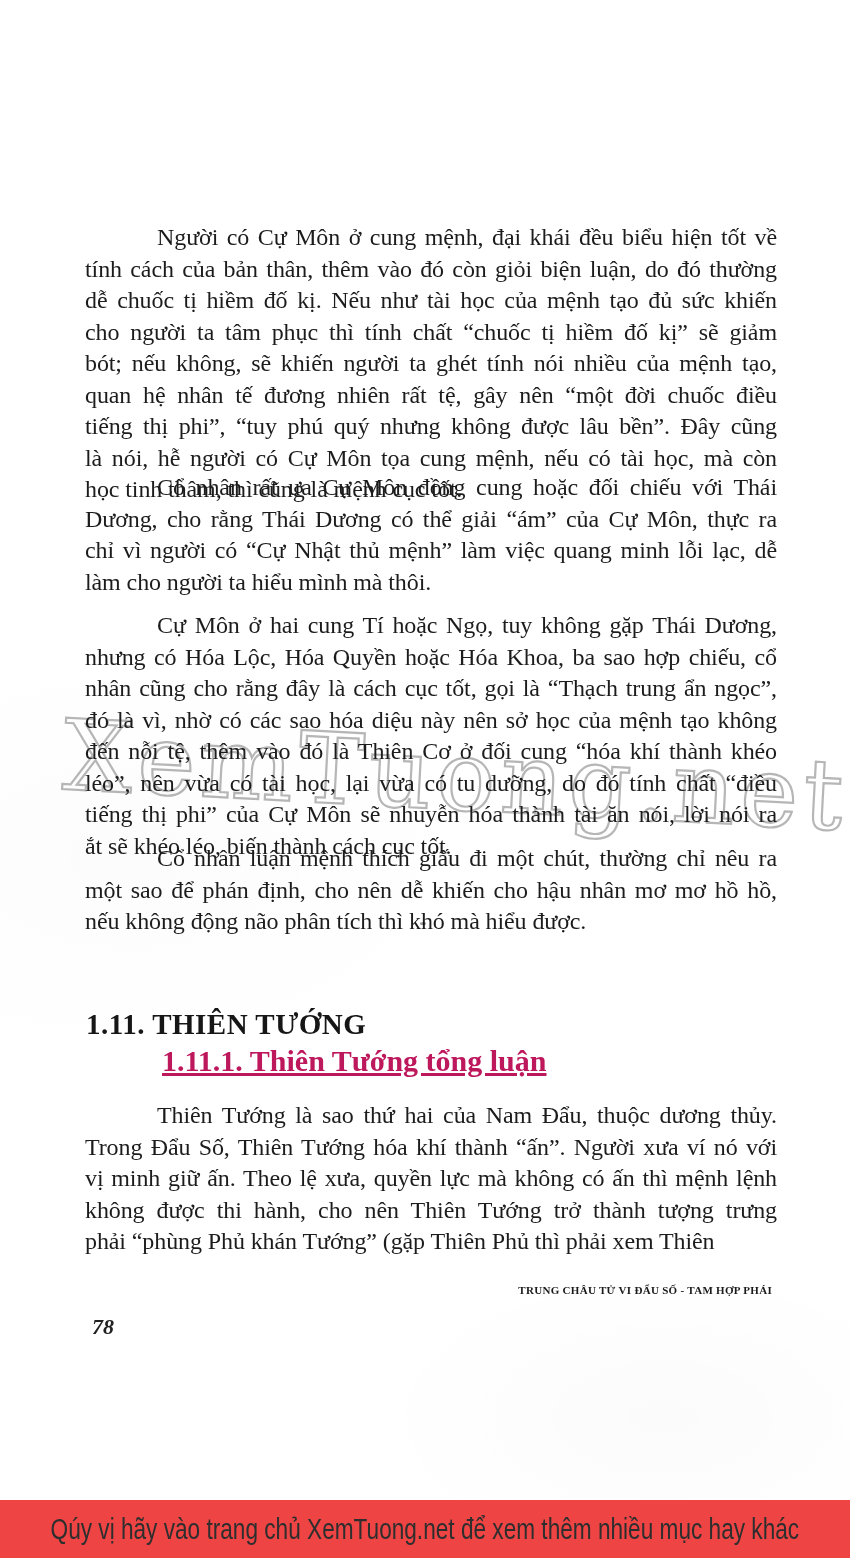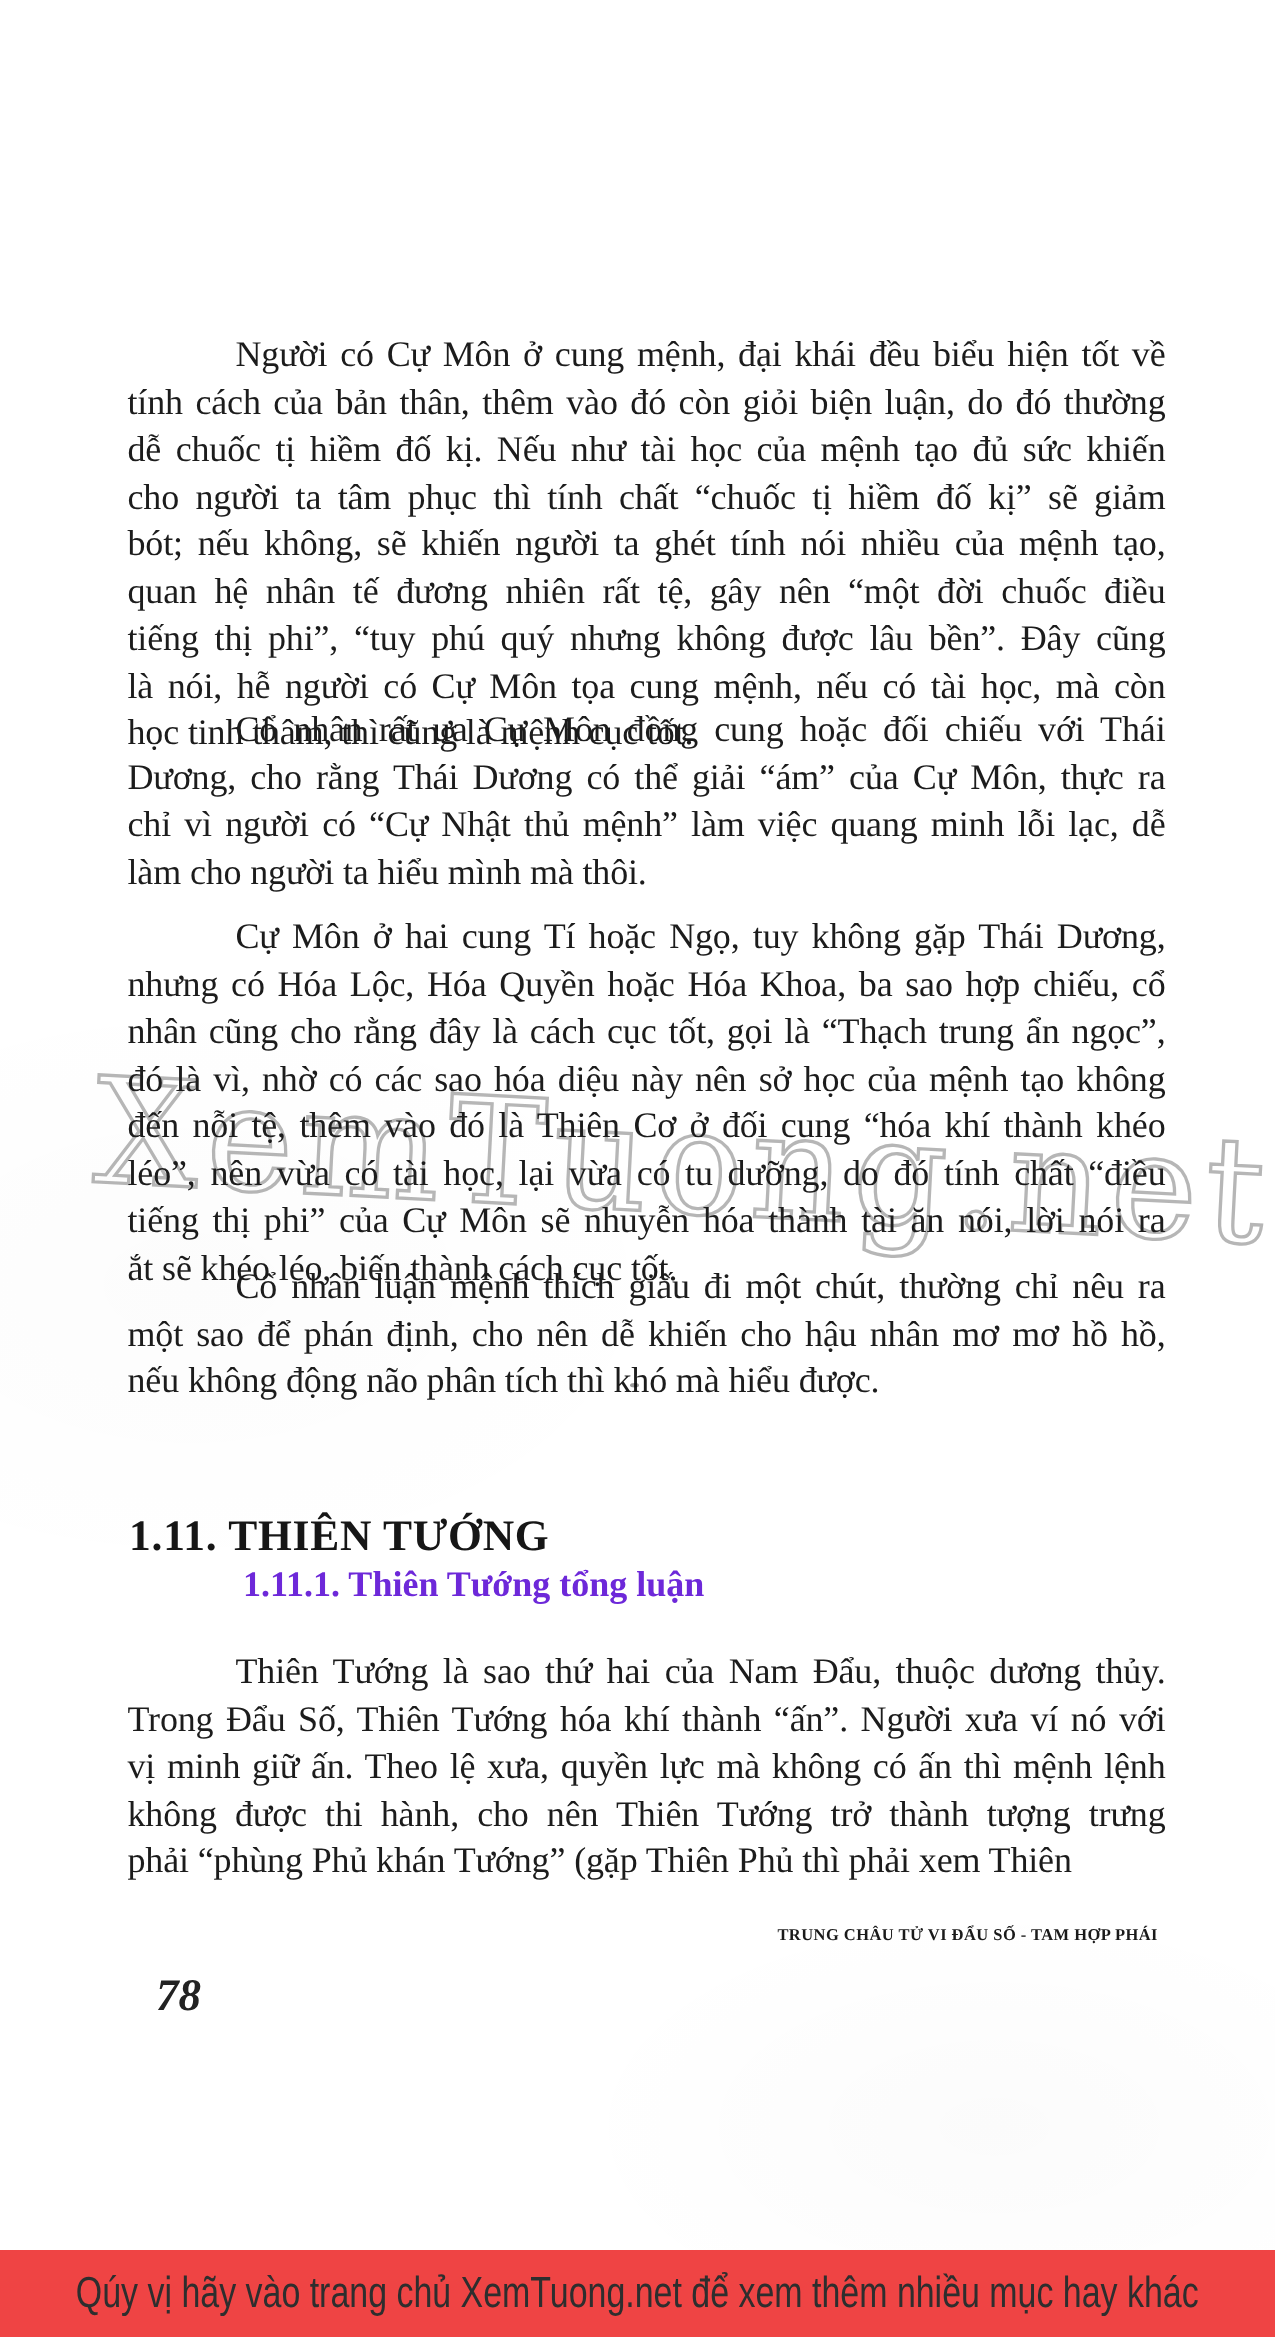--- a/index.html
+++ b/index.html
@@ -21,32 +21,32 @@
     text-align:justify;text-align-last:justify;color:#1c1c1c;
   }
   .ln.indent{text-indent:72px;}
   .ln.last{text-align-last:left;}
   .h-sec{
     position:absolute;left:86px;top:980px;z-index:2;
     font-size:29px;font-weight:bold;letter-spacing:0.5px;color:#161616;margin-top:28px;
   }
   .h-sub{
     position:absolute;left:162px;top:1044px;z-index:2;
-    font-size:24px;font-weight:bold;color:#6d28d9;
+    font-size:30px;font-weight:bold;color:#be185d;text-decoration:underline;
   }
   .watermark{
     position:absolute;left:66px;top:702px;z-index:1;
     font-family:"DejaVu Serif", serif;
     font-size:98px;line-height:1.1;letter-spacing:5px;white-space:nowrap;
     color:transparent;-webkit-text-stroke:2.2px rgba(115,115,115,0.52);
     transform:rotate(3deg);transform-origin:left top;
   }
   .pagenum{
     position:absolute;left:92px;top:1314px;z-index:2;
-    font-size:30px;font-style:italic;font-weight:bold;color:#222;margin-left:12px;
+    font-size:22px;font-style:italic;font-weight:bold;color:#222;
   }
   .runtitle{
     position:absolute;right:78px;top:1284px;z-index:2;
     font-size:11px;font-weight:bold;letter-spacing:0.3px;color:#1a1a1a;
   }
   .speck{
     position:absolute;left:420px;top:922px;width:6px;height:3px;z-index:2;
     background:rgba(0,0,0,0.4);border-radius:50%;
   }
   .banner{

